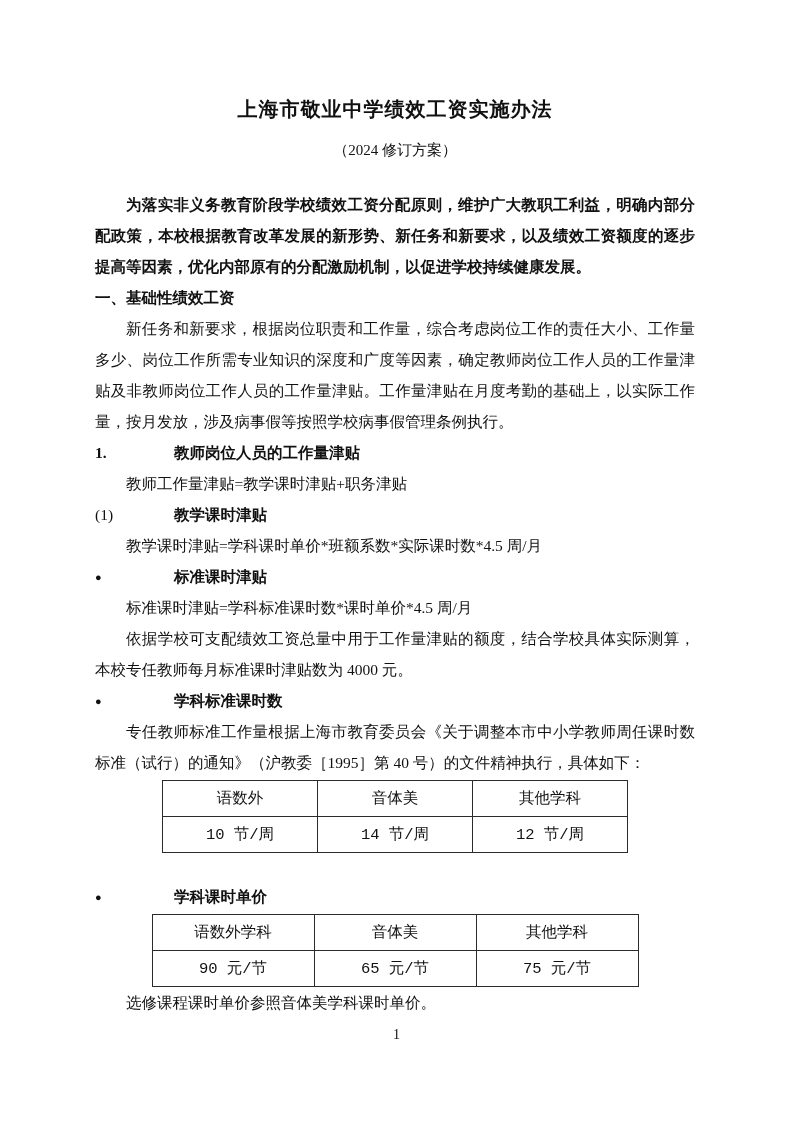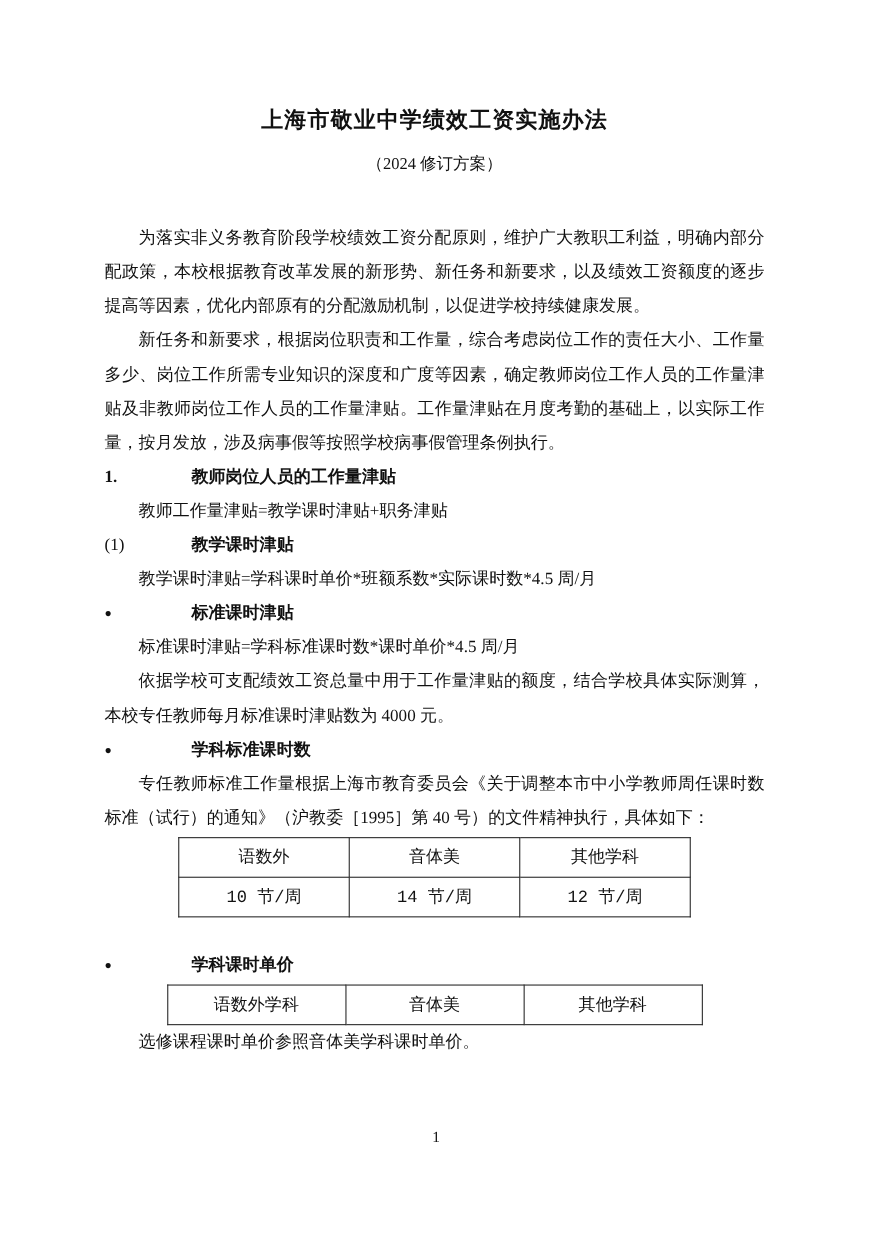--- a/index.html
+++ b/index.html
@@ -30,21 +30,21 @@
     line-height: 22px;
     text-align: center;
   }
   .para {
     margin: 0;
     font-size: 15.5px;
     line-height: 31px;
     text-align: justify;
     text-indent: 2em;
   }
-  .intro { margin-top: 40px; }
+  .intro { margin-top: 28px; font-weight: bold; }
   .h-section {
     margin: 0;
     font-size: 15.5px;
     line-height: 31px;
     font-weight: bold;
   }
   .hang {
     position: relative;
     padding-left: 31px;
     font-size: 15.5px;
@@ -93,20 +93,21 @@
 <body>
 
 <div class="page">
   <div class="content">
 
     <h1 class="doc-title">上海市敬业中学绩效工资实施办法</h1>
     <div class="doc-subtitle">（2024 修订方案）</div>
 
     <p class="para intro">为落实非义务教育阶段学校绩效工资分配原则，维护广大教职工利益，明确内部分配政策，本校根据教育改革发展的新形势、新任务和新要求，以及绩效工资额度的逐步提高等因素，优化内部原有的分配激励机制，以促进学校持续健康发展。</p>
 
+    <h2 class="h-section">一、基础性绩效工资</h2>
 
     <p class="para">新任务和新要求，根据岗位职责和工作量，综合考虑岗位工作的责任大小、工作量多少、岗位工作所需专业知识的深度和广度等因素，确定教师岗位工作人员的工作量津贴及非教师岗位工作人员的工作量津贴。工作量津贴在月度考勤的基础上，以实际工作量，按月发放，涉及病事假等按照学校病事假管理条例执行。</p>
 
     <div class="hang">
       <span class="marker">1.</span>
       <span class="head">教师岗位人员的工作量津贴</span>
     </div>
     <p class="para">教师工作量津贴=教学课时津贴+职务津贴</p>
 
     <div class="hang">
@@ -148,20 +149,25 @@
       <span class="head">学科课时单价</span>
     </div>
 
     <table class="doc-table t2">
       <tbody>
         <tr>
           <td>语数外学科</td>
           <td>音体美</td>
           <td>其他学科</td>
         </tr>
+        <tr>
+          <td>90 元/节</td>
+          <td>65 元/节</td>
+          <td>75 元/节</td>
+        </tr>
       </tbody>
     </table>
 
     <p class="para">选修课程课时单价参照音体美学科课时单价。</p>
 
   </div>
 
   <div class="page-number">1</div>
 </div>
 

